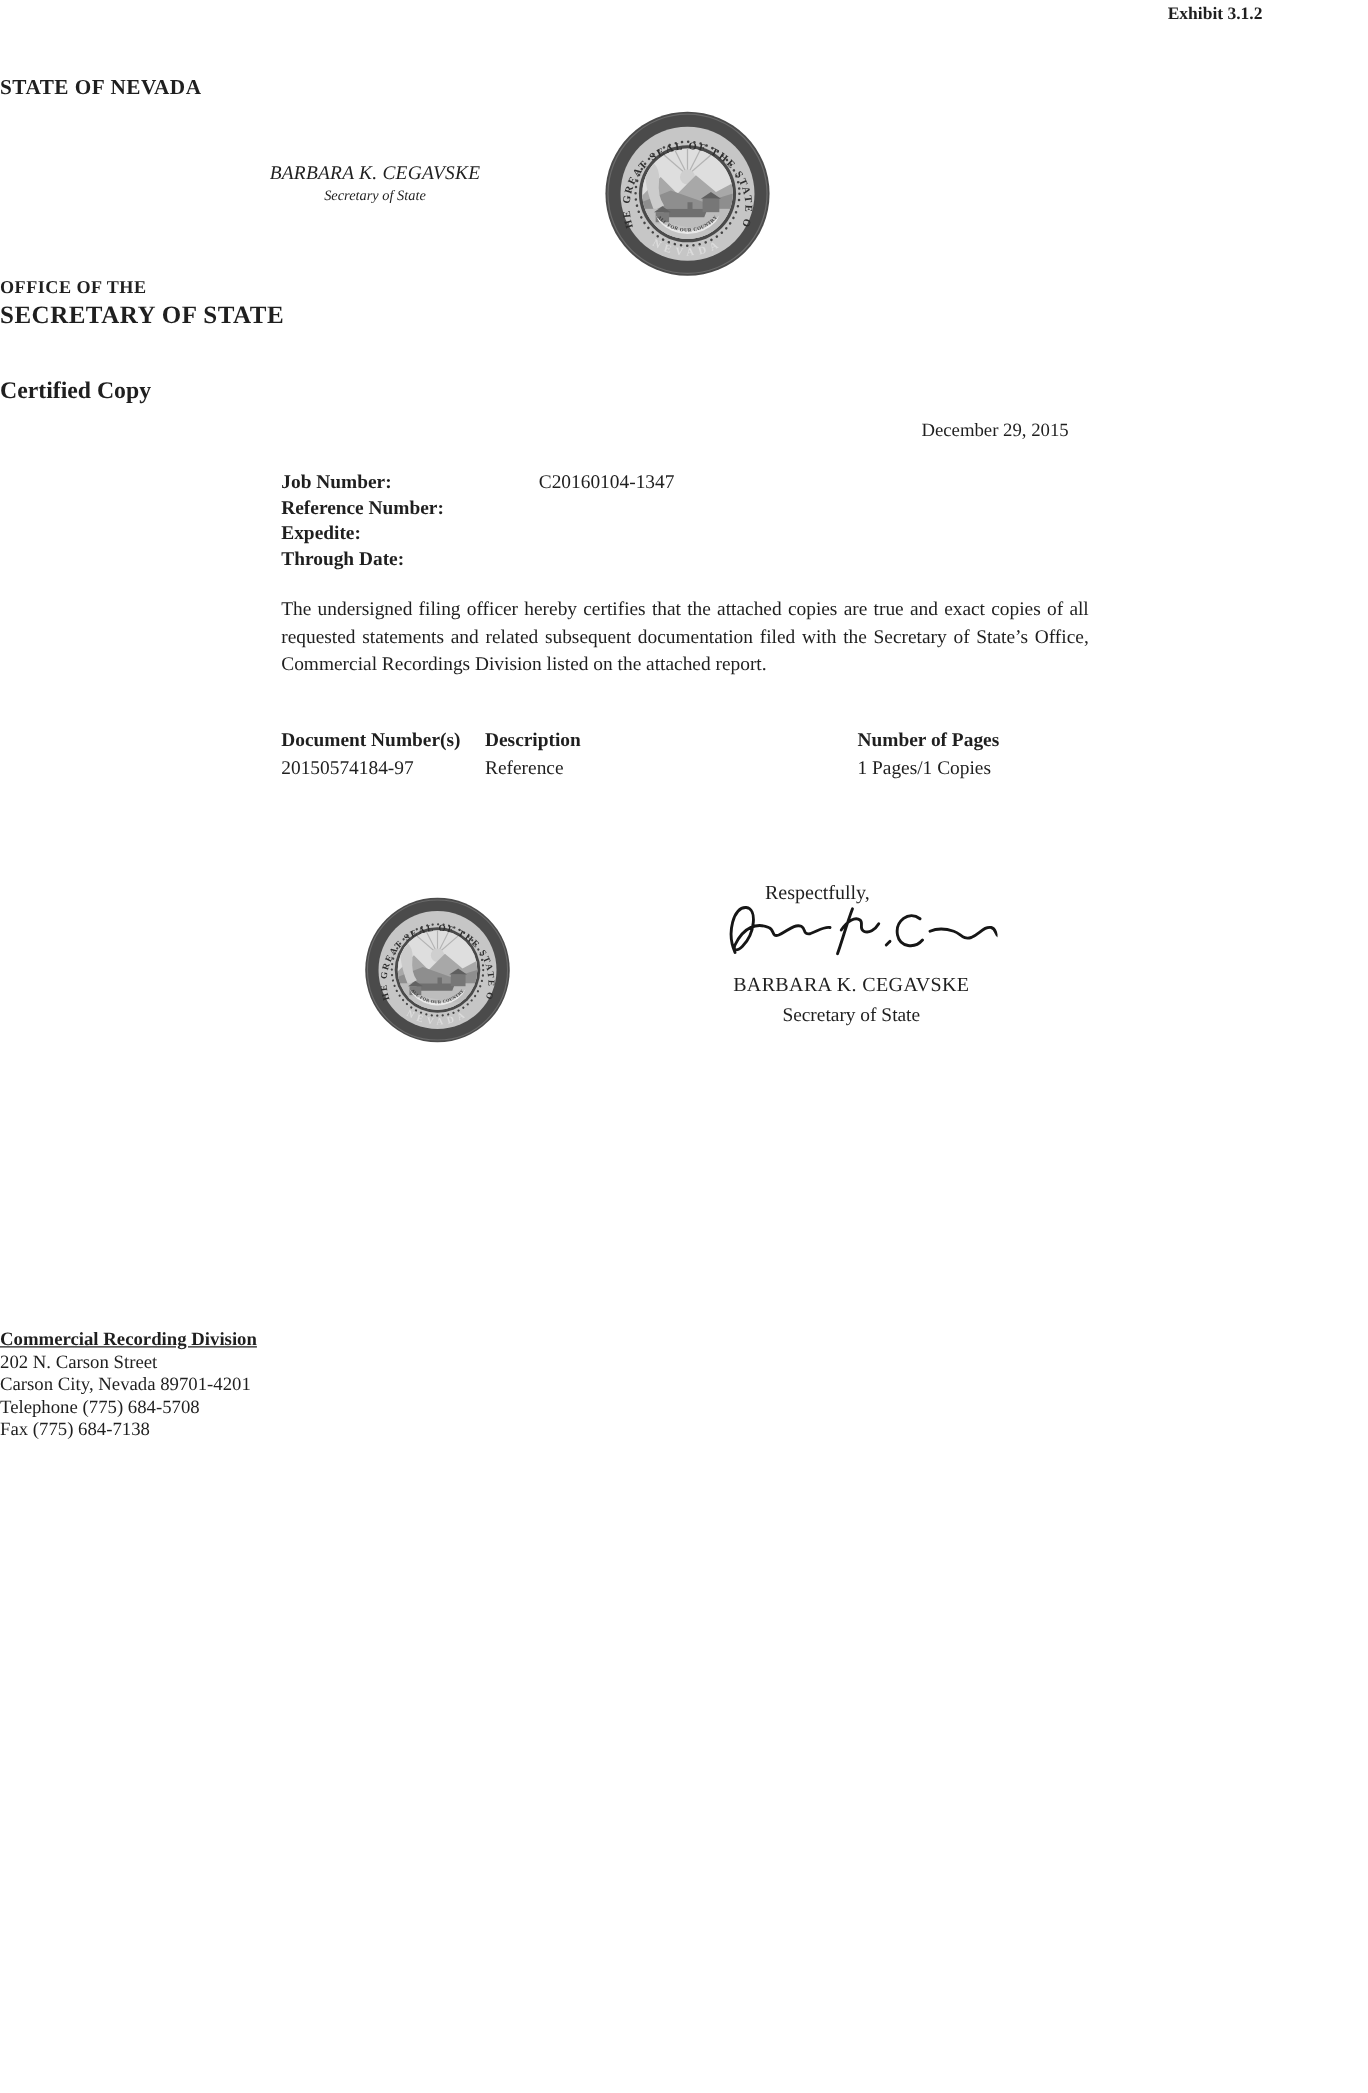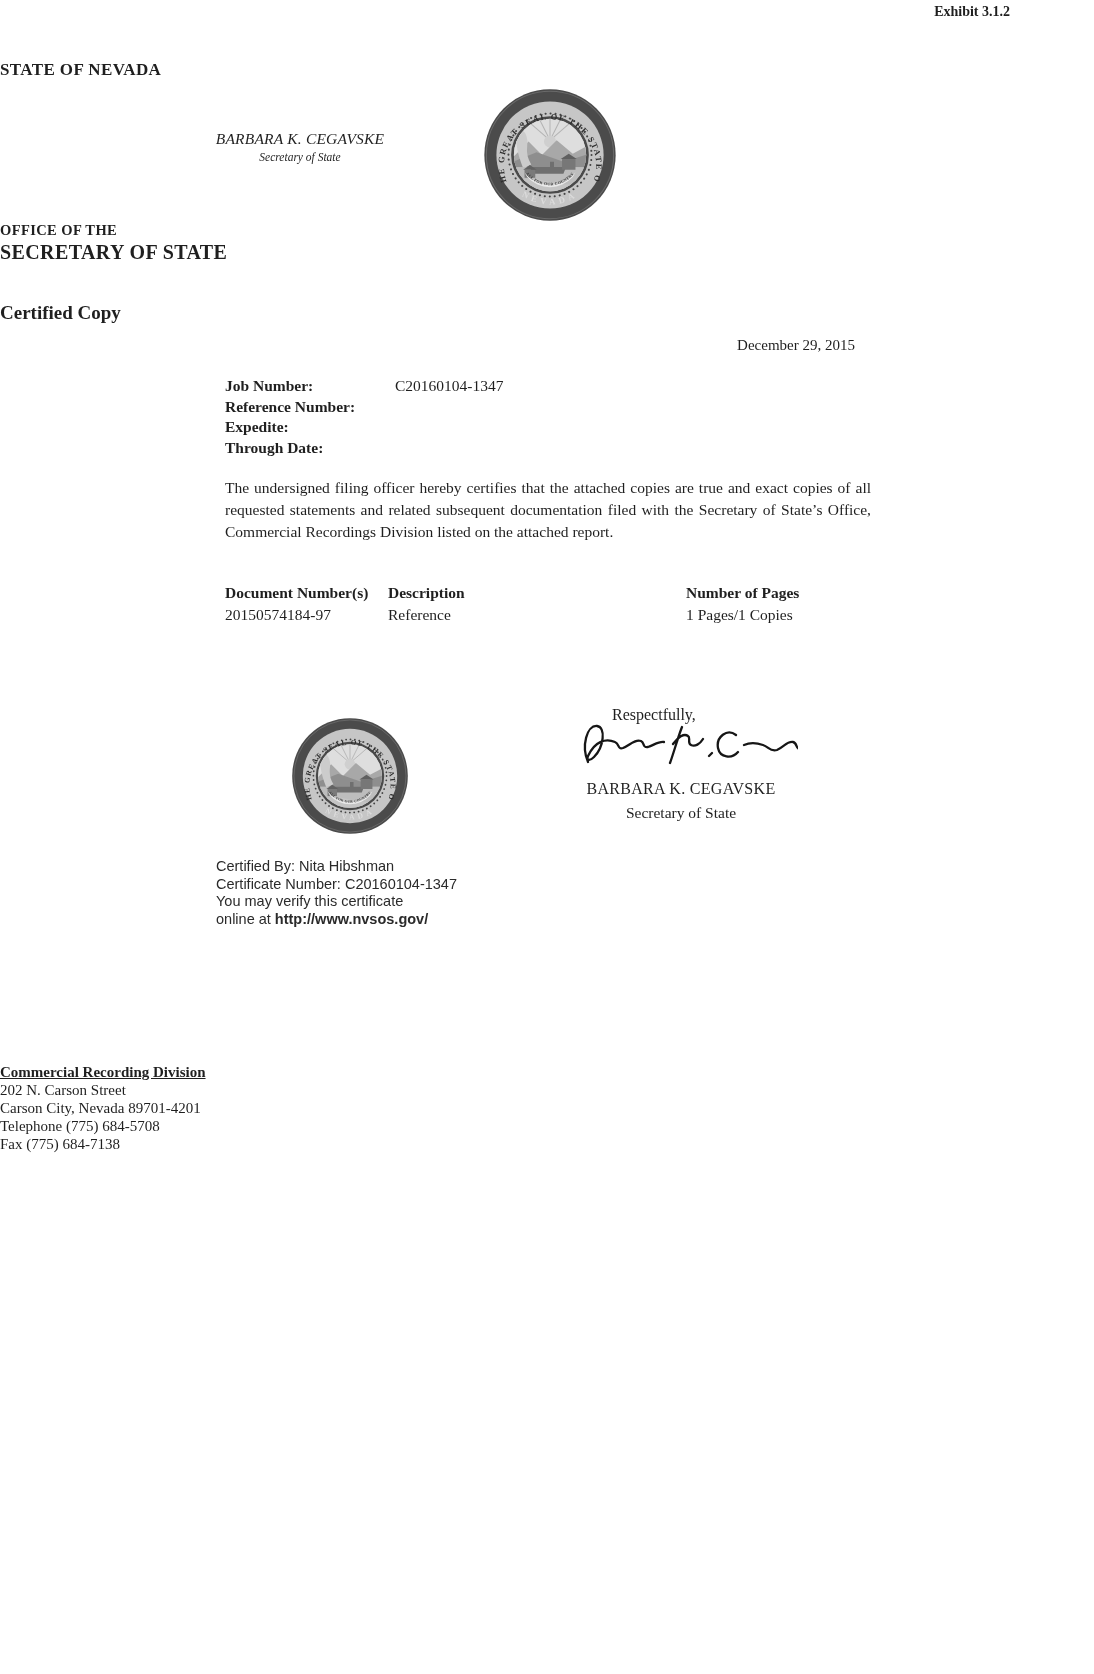--- a/index.html
+++ b/index.html
@@ -17,21 +17,21 @@
   .state-title{top:60px;font-weight:bold;font-size:17px;letter-spacing:.4px;}
   .official{width:260px;text-align:center;font-style:italic;}
   .official .name{font-size:15.5px;letter-spacing:.2px;}
   .official .title{font-size:11.5px;line-height:13px;margin-top:3px;}
   .office-block{top:222px;}
   .office-line1{font-weight:bold;font-size:14.5px;letter-spacing:.4px;}
   .office-line2{font-weight:bold;font-size:20px;letter-spacing:.4px;margin-top:2px;}
   .cert-title{top:302px;font-weight:bold;font-size:19px;}
   .date-line{top:337px;right:239px;font-size:15px;}
   .fields{left:225px;top:376px;font-size:15.5px;line-height:20.5px;}
-  .field-row{display:flex;}
+  .field-row{display:flex;gap:36px;}
   .field-label{font-weight:bold;width:170px;}
   .field-value{}
   .body-par{
     left:225px;top:477px;width:646px;
     font-size:15.5px;line-height:22px;text-align:justify;
   }
   .doc-table{left:225px;top:584px;width:646px;font-size:15.5px;}
   .tcol{position:absolute;top:0;}
   .tcol.c1{left:0;}
   .tcol.c2{left:163px;}
@@ -179,26 +179,20 @@
       <path d="M10,46 C3,30 9,9 19,10 c9,1 7,21 -3,31 c-4,4 -8,4 -6,-1 c7,-15 18,-18 27,-14 c5,2 2,8 8,6 c7,-3 12,-9 18,-7 c4,2 1,7 7,6 c6,-2 11,-6 16,-5"></path>
       <path d="M104,11 c-5,13 -8,25 -12,36 m3,-19 c5,-7 11,-11 15,-8 c3,2 -1,7 3,9 c4,2 9,-1 12,-6"></path>
       <path d="M131,40 l3,-3"></path>
       <path d="M158,19 c-9,-7 -20,2 -18,13 c2,10 14,11 20,4 m6,-7 c7,-3 13,-2 19,0 c6,2 7,7 14,5 c7,-3 10,-9 16,-8 c5,1 2,8 8,7 c6,-1 11,-6 16,-5 c4,1 4,5 9,4 c6,-2 10,-6 14,-10 m-8,16 c3,6 -3,12 -9,14"></path>
     </g>
   </svg>
 
   <div class="abs sig-name">BARBARA K. CEGAVSKE</div>
   <div class="abs sig-title">Secretary of State</div>
 
-  <div class="abs verify">
-    <div>Certified By: Nita Hibshman</div>
-    <div>Certificate Number: C20160104-1347</div>
-    <div>You may verify this certificate</div>
-    <div><span>online at </span><span class="url">http://www.nvsos.gov/</span></div>
-  </div>
 
   <div class="abs centered footer">
     <div class="division">Commercial Recording Division</div>
     <div>202 N. Carson Street</div>
     <div>Carson City, Nevada 89701-4201</div>
     <div>Telephone (775) 684-5708</div>
     <div>Fax (775) 684-7138</div>
   </div>
 
 </div>

